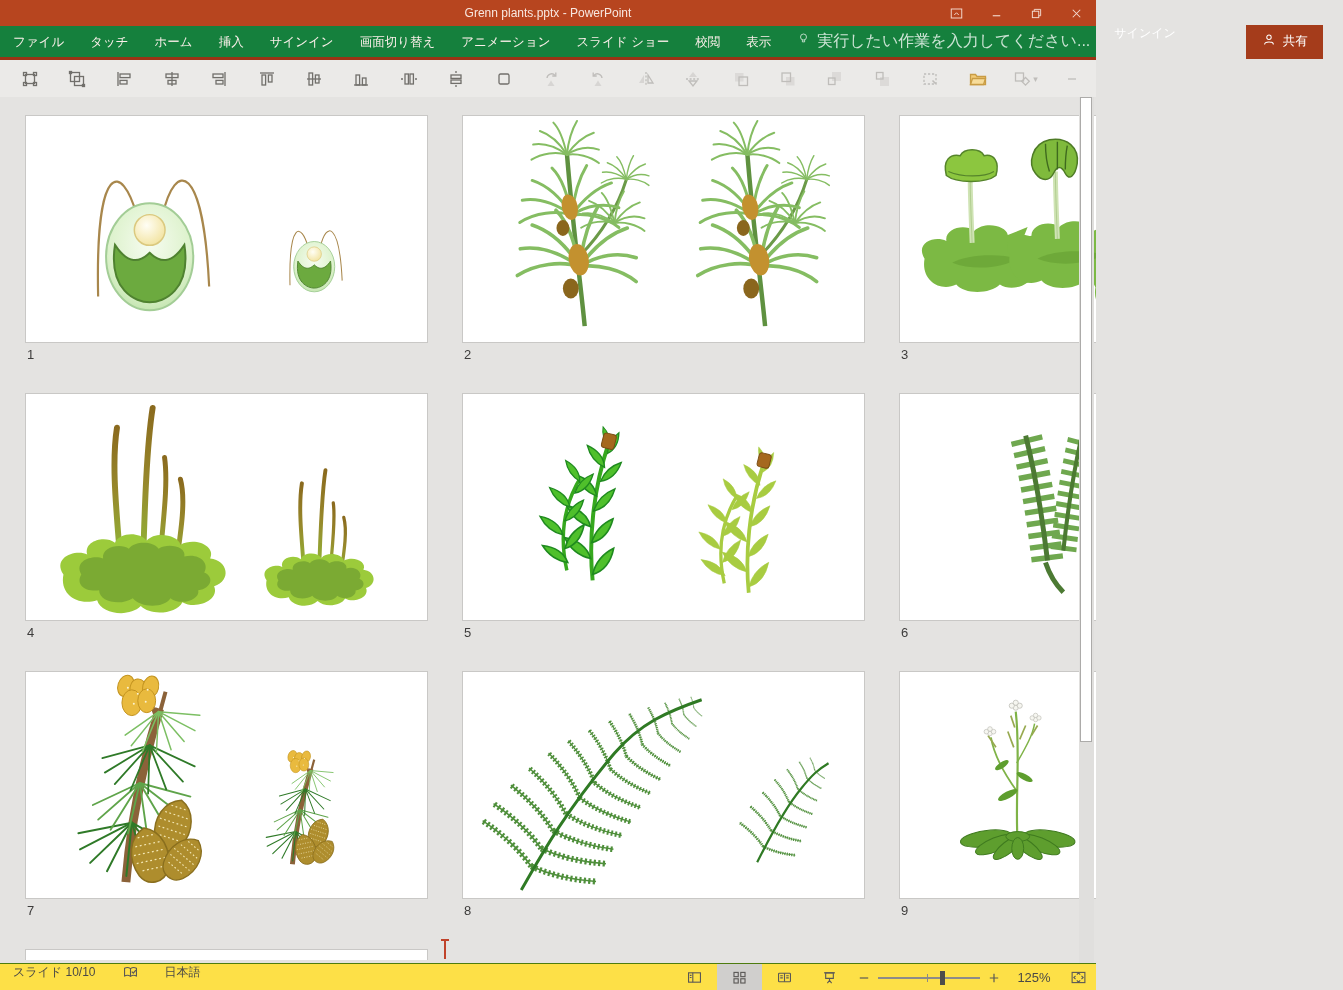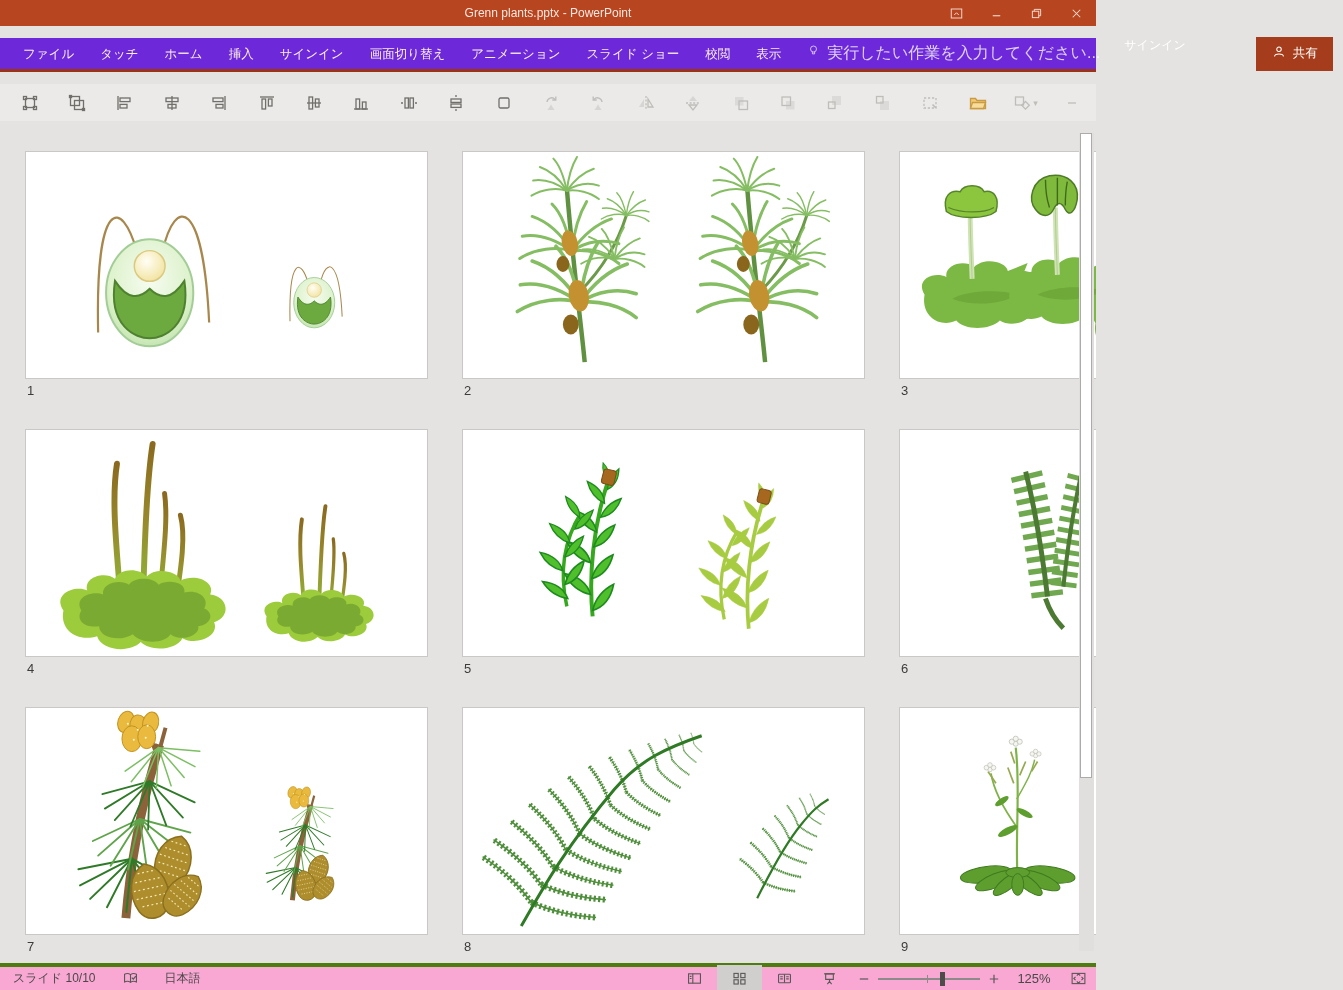--- a/index.html
+++ b/index.html
@@ -1,30 +1,30 @@
 <!DOCTYPE html>
 <html><head>
 <meta charset="utf-8">
 <style>
   *{margin:0;padding:0;box-sizing:border-box;}
   html,body{width:1343px;height:990px;overflow:hidden;}
   body{font-family:"Liberation Sans","DejaVu Sans",sans-serif;background:#E4E3E1;}
-  .window{position:relative;width:1096px;height:990px;display:flex;flex-direction:column;background:#E4E3E1;gap:12px;}
+  .window{position:relative;width:1096px;height:990px;display:flex;flex-direction:column;background:#E4E3E1;}
 
   
   .titlebar{position:relative;height:26px;background:#B7451F;display:flex;align-items:center;flex:0 0 auto;}
   .title{position:absolute;left:0;right:0;top:0;height:26px;line-height:26px;text-align:center;
          font-size:12px;color:#F8E7E0;}
   .win-controls{margin-left:auto;display:flex;z-index:2;}
   .win-btn{width:40px;height:26px;display:flex;align-items:center;justify-content:center;color:#F3D9CE;}
   .win-btn svg{width:15px;height:15px;}
 
   
-  .ribbon{height:34px;background:#6d28d9;display:flex;align-items:center;flex:0 0 auto;
-          border-bottom:3px solid #9A3415;padding-left:10px;}
+  .ribbon{height:34px;background:#15803d;display:flex;align-items:center;flex:0 0 auto;
+          border-bottom:3px solid #9A3415;padding-left:0;}
   .tabs{display:flex;align-items:center;height:34px;}
   .tab{padding:0 13px;font-size:12.5px;color:#FBEFEA;height:34px;line-height:34px;white-space:nowrap;cursor:default;}
   .tellme{display:flex;align-items:flex-start;gap:6px;margin-left:12px;color:rgba(255,255,255,.78);font-size:16px;white-space:nowrap;}
   .tellme svg{width:15px;height:15px;color:rgba(255,255,255,.7);}
   .ribbon-right{margin-left:auto;display:flex;height:34px;}
   .signin{font-size:12px;color:#FFFFFF;padding:0 24px;white-space:nowrap;}
   .share{height:34px;background:#A53C1B;display:flex;align-items:center;gap:6px;padding:0 15px;color:#fff;font-size:12.5px;white-space:nowrap;margin-left:46px;}
   .share svg{width:16px;height:16px;color:#fff;}
 
   
@@ -41,21 +41,21 @@
   .thumb{width:403px;height:228px;background:#FFFFFF;border:1px solid #C9C8C6;}
   .thumb svg{display:block;width:100%;height:100%;}
   .num{font-size:13px;color:#3D3C3B;margin-top:4px;padding-left:2px;}
   .partial-slide{position:absolute;left:25px;top:852px;width:403px;height:11px;background:#fff;border:1px solid #C9C8C6;border-bottom:none;}
   .insert-cursor{position:absolute;left:444px;top:842px;width:2px;height:20px;background:#C0432A;}
   .insert-cursor::before{content:"";position:absolute;top:0;left:-3px;width:8px;height:2px;background:#C0432A;}
   .scrollbar{position:absolute;right:2px;top:0;bottom:0;width:15px;background:#E0DFDD;}
   .scroll-thumb{position:absolute;top:0;left:1px;width:12px;height:645px;background:#FFFFFF;border:1px solid #ACABA9;}
 
   
-  .statusbar{height:27px;background:#f9a8d4;border-top:4px solid #4d7c0f;display:flex;align-items:center;
+  .statusbar{height:27px;background:#fde047;border-top:1px solid #4d7c0f;display:flex;align-items:flex-start;
              font-size:12px;color:#4A4947;flex:0 0 auto;}
   .sb-left{display:flex;align-items:center;gap:26px;padding-left:13px;}
   .sb-item{display:flex;align-items:center;white-space:nowrap;}
   .sb-item svg{width:17px;height:17px;color:#5A5856;}
   .sb-right{margin-left:auto;display:flex;align-items:center;padding-right:2px;}
   .view-btn{width:45px;height:27px;display:flex;align-items:center;justify-content:center;color:#5A5856;}
   .view-btn svg{width:17px;height:17px;}
   .view-btn.active{background:#D0CFCD;}
   .zoom-btn{width:24px;height:27px;display:flex;align-items:center;justify-content:center;color:#5A5856;}
   .zoom-btn svg{width:14px;height:14px;}

